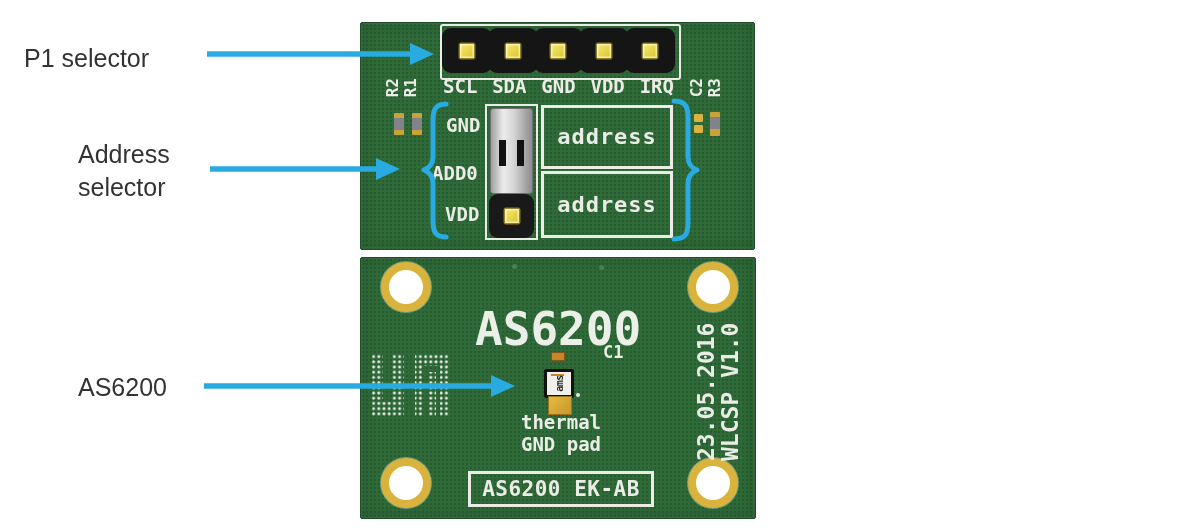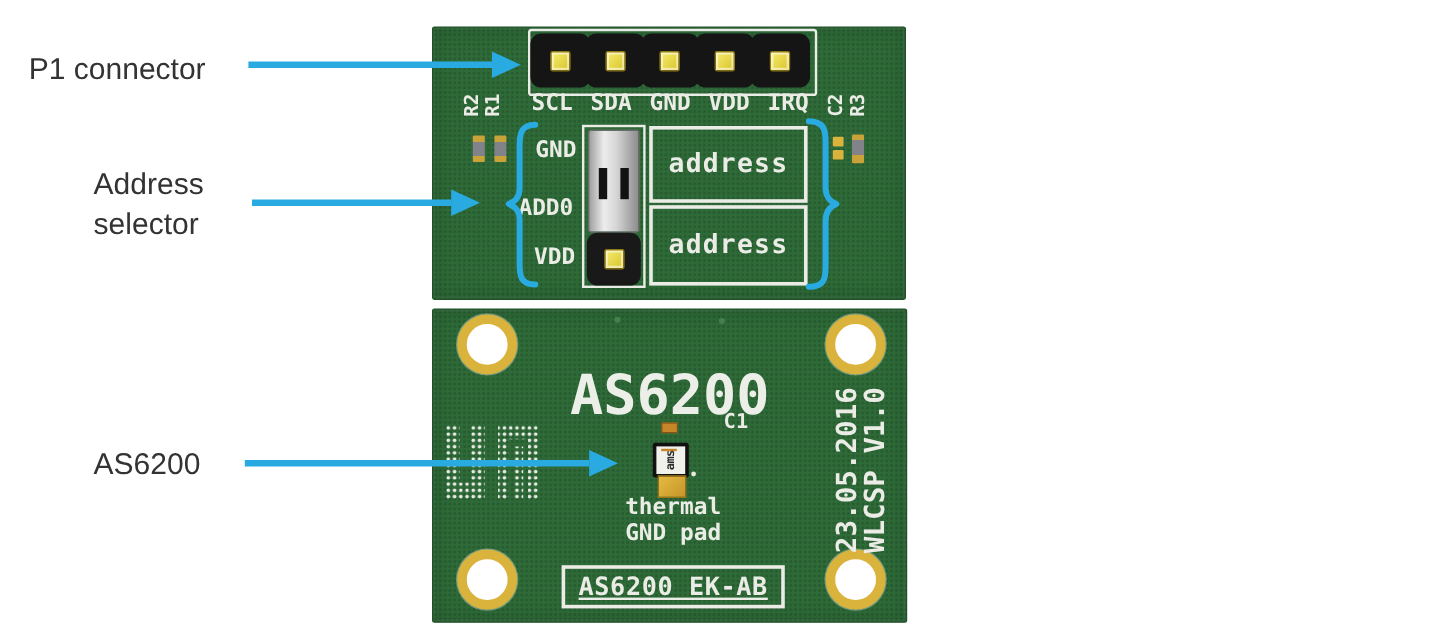--- a/index.html
+++ b/index.html
@@ -75,34 +75,34 @@
   .chip-micro { position:absolute; left:4px; top:2px; width:13px; height:2px; background:#c8862b; }
   .chip-dot { position:absolute; left:215px; top:135px; width:4px; height:4px; background:#e8e8e0;
               border-radius:50%; }
   .thermal-pad { position:absolute; left:187px; top:138px; width:24px; height:19px;
                  background:linear-gradient(135deg,#e5bb41,#c6952a); border:1px solid #9a7318;
                  box-sizing:border-box; }
   .thermal-label { position:absolute; left:140px; top:153px; width:120px; text-align:center;
                    font-size:19px; line-height:22px; white-space:pre-line; }
   .ekab-box { position:absolute; left:107px; top:213px; width:186px; height:36px;
               border:3px solid var(--silk); box-sizing:border-box; display:flex; align-items:center;
-              justify-content:center; font-size:21px; letter-spacing:0.5px;text-decoration:underline; }
+              justify-content:center; font-size:21px; letter-spacing:0.5px; }
   .side-text { position:absolute; left:333px; top:53px; height:150px;
                writing-mode:vertical-rl; transform:rotate(180deg);
                font-size:23px; line-height:24px; white-space:pre-line; }
   .via { position:absolute; width:5px; height:5px; border-radius:50%; background:#47804f; }
 
   .overlay { position:absolute; left:0; top:0; width:1200px; height:530px; pointer-events:none; }
 </style>
 </head>
 <body>
 
 <div class="canvas">
 
-  <div class="anno anno-p1">P1 connector</div>
+  <div class="anno anno-p1">P1 selector</div>
   <div class="anno anno-addr">Address
 selector</div>
   <div class="anno anno-chip">AS6200</div>
 
   <div class="board board-top">
     <div class="connector-outline"></div>
     <div class="connector">
       <div class="seg">
           <div class="pad"></div>
         </div>

